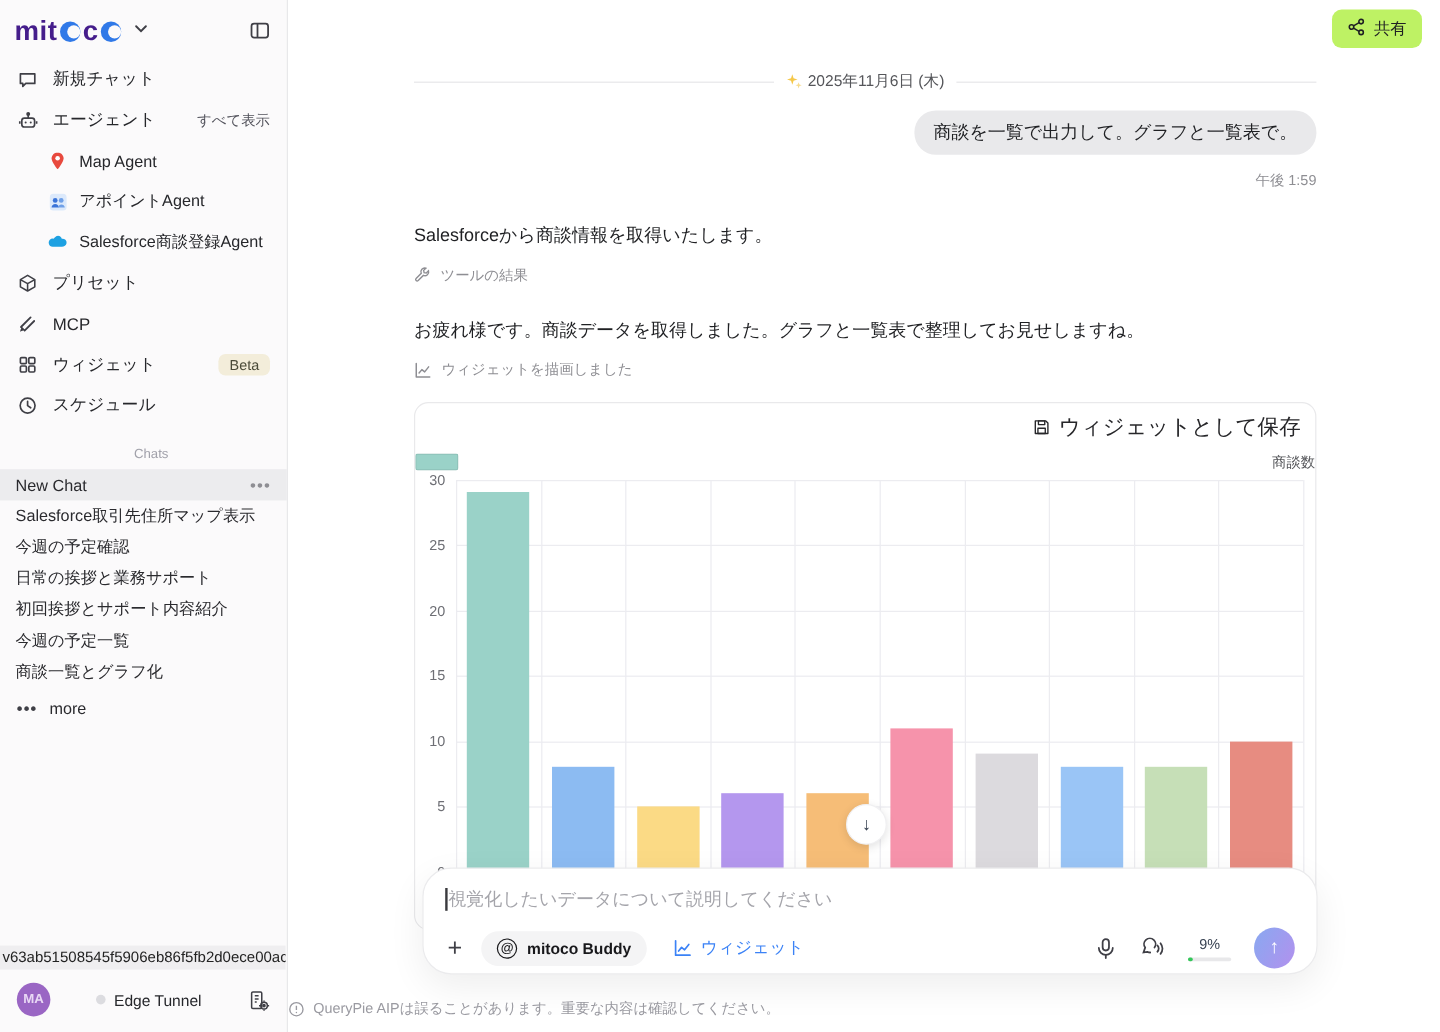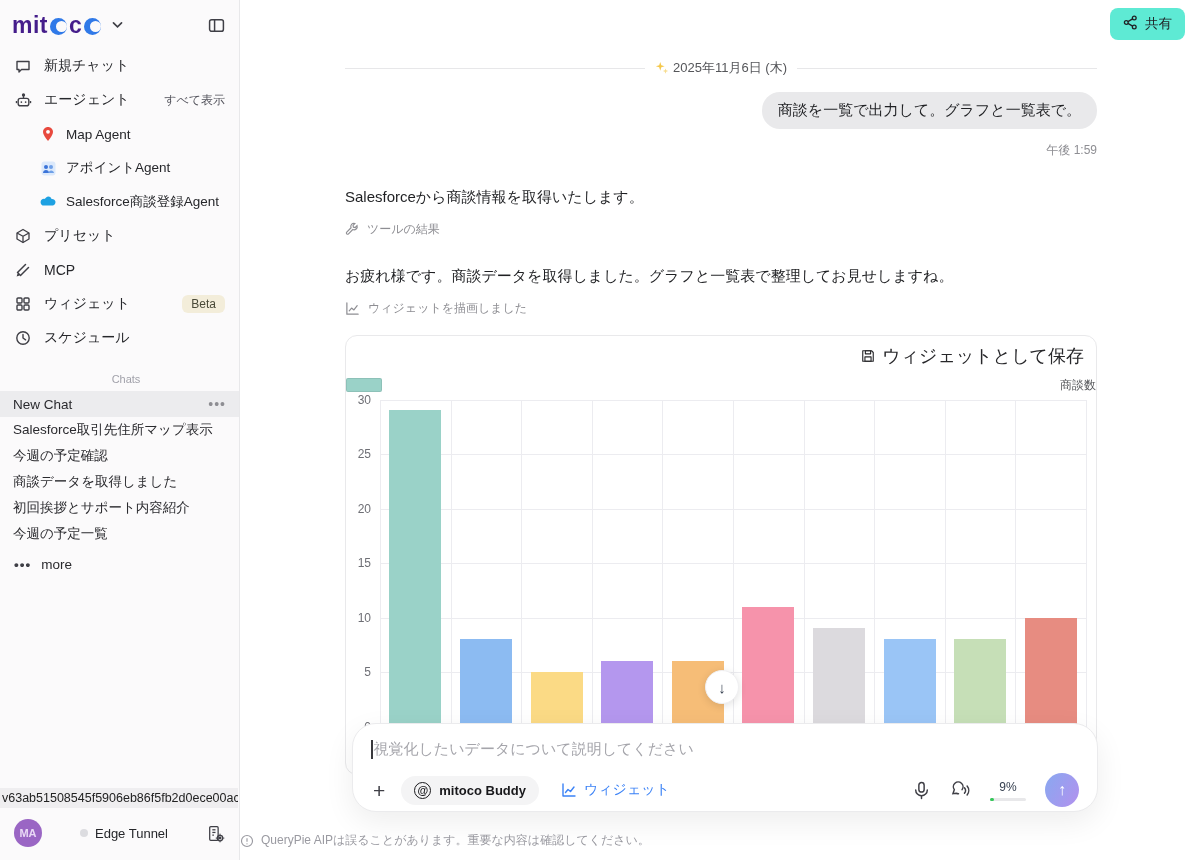--- a/index.html
+++ b/index.html
@@ -46,21 +46,21 @@
     align-items:center; padding:0 14px; height:34px; }
   .avatar { width:28px; height:28px; border-radius:50%; background:#9a66c4; color:#e9d9f5;
     font-size:11px; display:flex; align-items:center; justify-content:center; font-weight:bold; }
   .tunnel { display:flex; align-items:center; gap:7px; margin:0 auto; font-size:13px; color:#26272b; }
   .tunnel-dot { width:8px; height:8px; border-radius:50%; background:#dcdce0; }
   .org-icon { color:#3f3f46; display:flex; cursor:pointer; }
 
   
   .main { position:relative; flex:1; height:860px; background:#fff; overflow:hidden; }
   .share-btn { position:absolute; top:8px; right:15px; display:flex; align-items:flex-start;
-    gap:7px; background:#5eead4; border:none; border-radius:8px; padding:7px 13px;
+    gap:7px; background:#bef264; border:none; border-radius:8px; padding:7px 13px;
     font-size:13.5px; color:#1f2023; cursor:pointer; font-family:inherit; }
 
   .column { position:absolute; left:105px; width:752px; top:0; }
   .date-divider { display:flex; align-items:center; gap:10px; margin-top:59px; }
   .date-divider .line { flex:1; height:1px; background:#e7e7e9; }
   .date-text { display:flex; align-items:center; gap:4px; font-size:13px; color:#55565a; }
 
   .bubble-row { display:flex; justify-content:flex-end; margin-top:15px; }
   .user-bubble { background:#e9e9eb; border-radius:18px; padding:9px 16px; font-size:15px;
     color:#1f2023; max-width:560px; }
@@ -253,27 +253,30 @@
       <span>New Chat</span>
       <span class="dots">•••</span>
     </div>
     <div class="chat-item">
         <span>Salesforce取引先住所マップ表示</span>
       </div>
     <div class="chat-item">
         <span>今週の予定確認</span>
       </div>
     <div class="chat-item">
-        <span>商談データを取得しました</span>
+        <span>日常の挨拶と業務サポート</span>
       </div>
     <div class="chat-item">
         <span>初回挨拶とサポート内容紹介</span>
       </div>
     <div class="chat-item">
         <span>今週の予定一覧</span>
+      </div>
+    <div class="chat-item">
+        <span>商談一覧とグラフ化</span>
       </div>
     <div class="more-row">
       <span class="m-ellipsis">•••</span>
       <span>more</span>
     </div>
 
     <div class="tunnel-hash">v63ab51508545f5906eb86f5fb2d0ece00ac</div>
     <div class="sb-footer">
       <div class="avatar">MA</div>
       <div class="tunnel">

